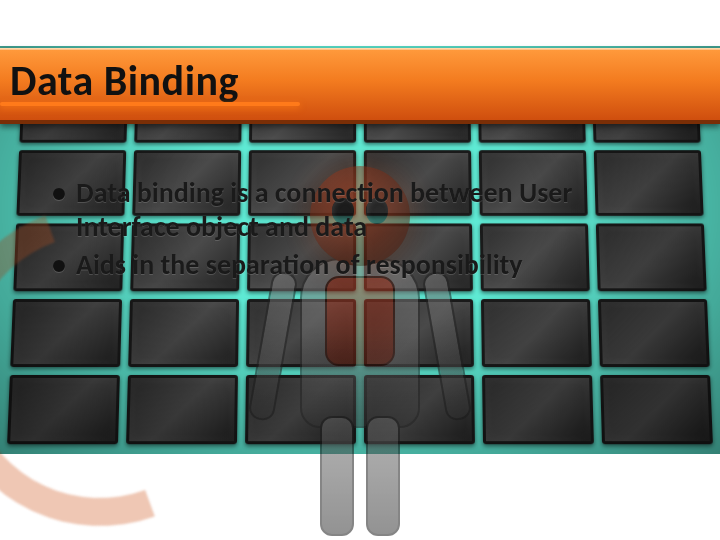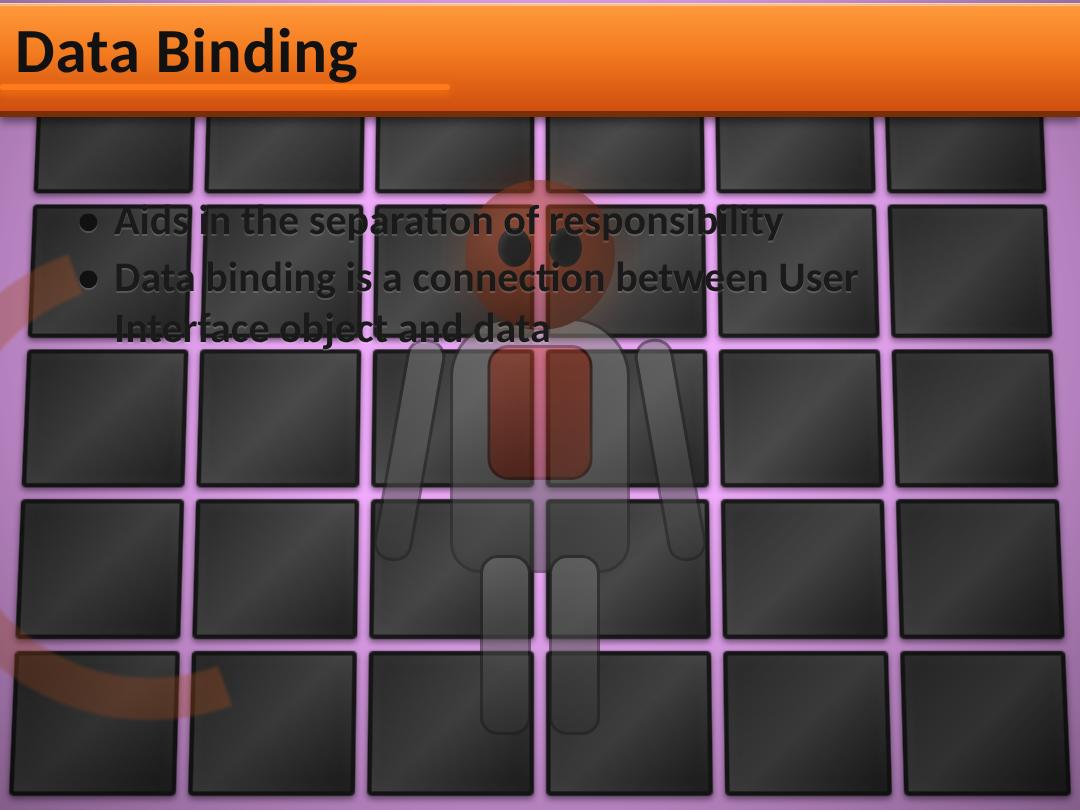--- a/index.html
+++ b/index.html
@@ -1,19 +1,20 @@
 <!DOCTYPE html>
 <html><head>
 <meta charset="utf-8">
 <style>
   * { margin: 0; padding: 0; box-sizing: border-box; }
   html, body { width: 720px; height: 540px; overflow: hidden; font-family: "Segoe UI", Calibri, Arial, sans-serif; }
   .slide {
-    width: 720px; height: 540px; position: relative;
-    background: #f0abfc;
+    width: 720px; height: 408px; position: relative;
+    background: #5eead4;
+    margin-top: 46px;
   }
   
   .bg-grid {
     position: absolute; inset: 0;
     display: grid;
     grid-template-columns: repeat(6, 1fr);
     grid-template-rows: repeat(5, 1fr);
     gap: 8px;
     padding: 20px 10px 10px 10px;
     transform: perspective(900px) rotateX(6deg);
@@ -164,18 +165,18 @@
 
   <div class="title-wrap">
     <div class="title-bar">
       <div class="title-text">Data Binding</div>
       <div class="title-underline"></div>
     </div>
   </div>
 
   <div class="content">
     <ul>
+      <li>Data binding is a connection between User Interface object and data</li>
       <li>Aids in the separation of responsibility</li>
-      <li>Data binding is a connection between User Interface object and data</li>
     </ul>
   </div>
 
 </div>
 
 </body></html>

